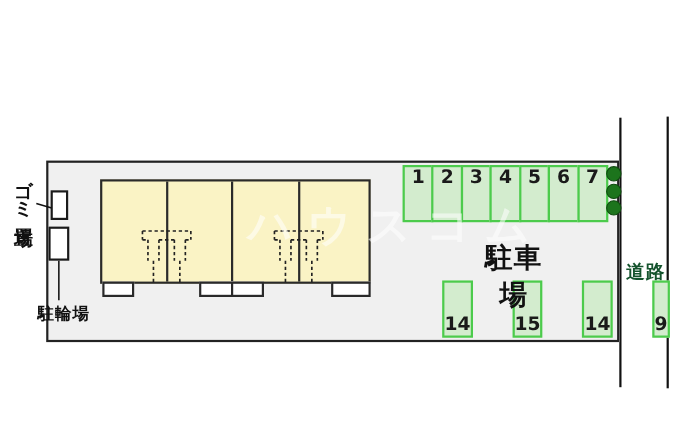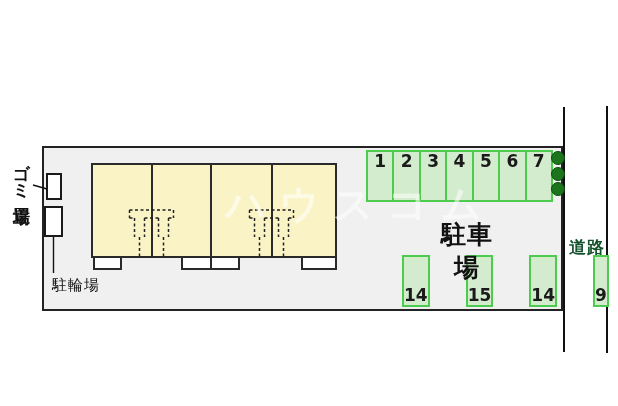--- a/index.html
+++ b/index.html
@@ -41,22 +41,22 @@
   .porch-d{left:301px;width:36px;}
 
   
   .small-box{position:absolute;background:#ffffff;border:2px solid #1a1a1a;z-index:3;}
   .garbage-box{left:46px;top:173px;width:16px;height:27px;}
   .bicycle-box{left:44px;top:206px;width:19px;height:31px;}
 
   .garbage-label{position:absolute;left:13px;top:151px;height:95px;
       writing-mode:vertical-rl;text-orientation:upright;
       font-size:17px;font-weight:700;color:#111;letter-spacing:2px;line-height:1;z-index:3;}
-  .bicycle-label{position:absolute;left:52px;top:276px;font-size:15px;
-      font-weight:400;color:#111;z-index:3;letter-spacing:1px;}
+  .bicycle-label{position:absolute;left:34px;top:276px;font-size:15px;
+      font-weight:700;color:#111;z-index:3;letter-spacing:1px;}
 
   
   .prow{position:absolute;left:366px;width:187px;height:52px;display:flex;z-index:2;}
   .prow-top{top:150px;}
   .prow-bottom{top:255px;}
   .pspace{flex:1 1 0;background:var(--space-fill);border:2px solid var(--space-border);
       margin-left:-2px;display:flex;justify-content:center;
       font-size:17px;font-weight:600;color:#1a1a1a;font-family:"DejaVu Sans",sans-serif;}
   .pspace:first-child{margin-left:0;}
   .prow-top .pspace{align-items:flex-start;line-height:1.15;}

